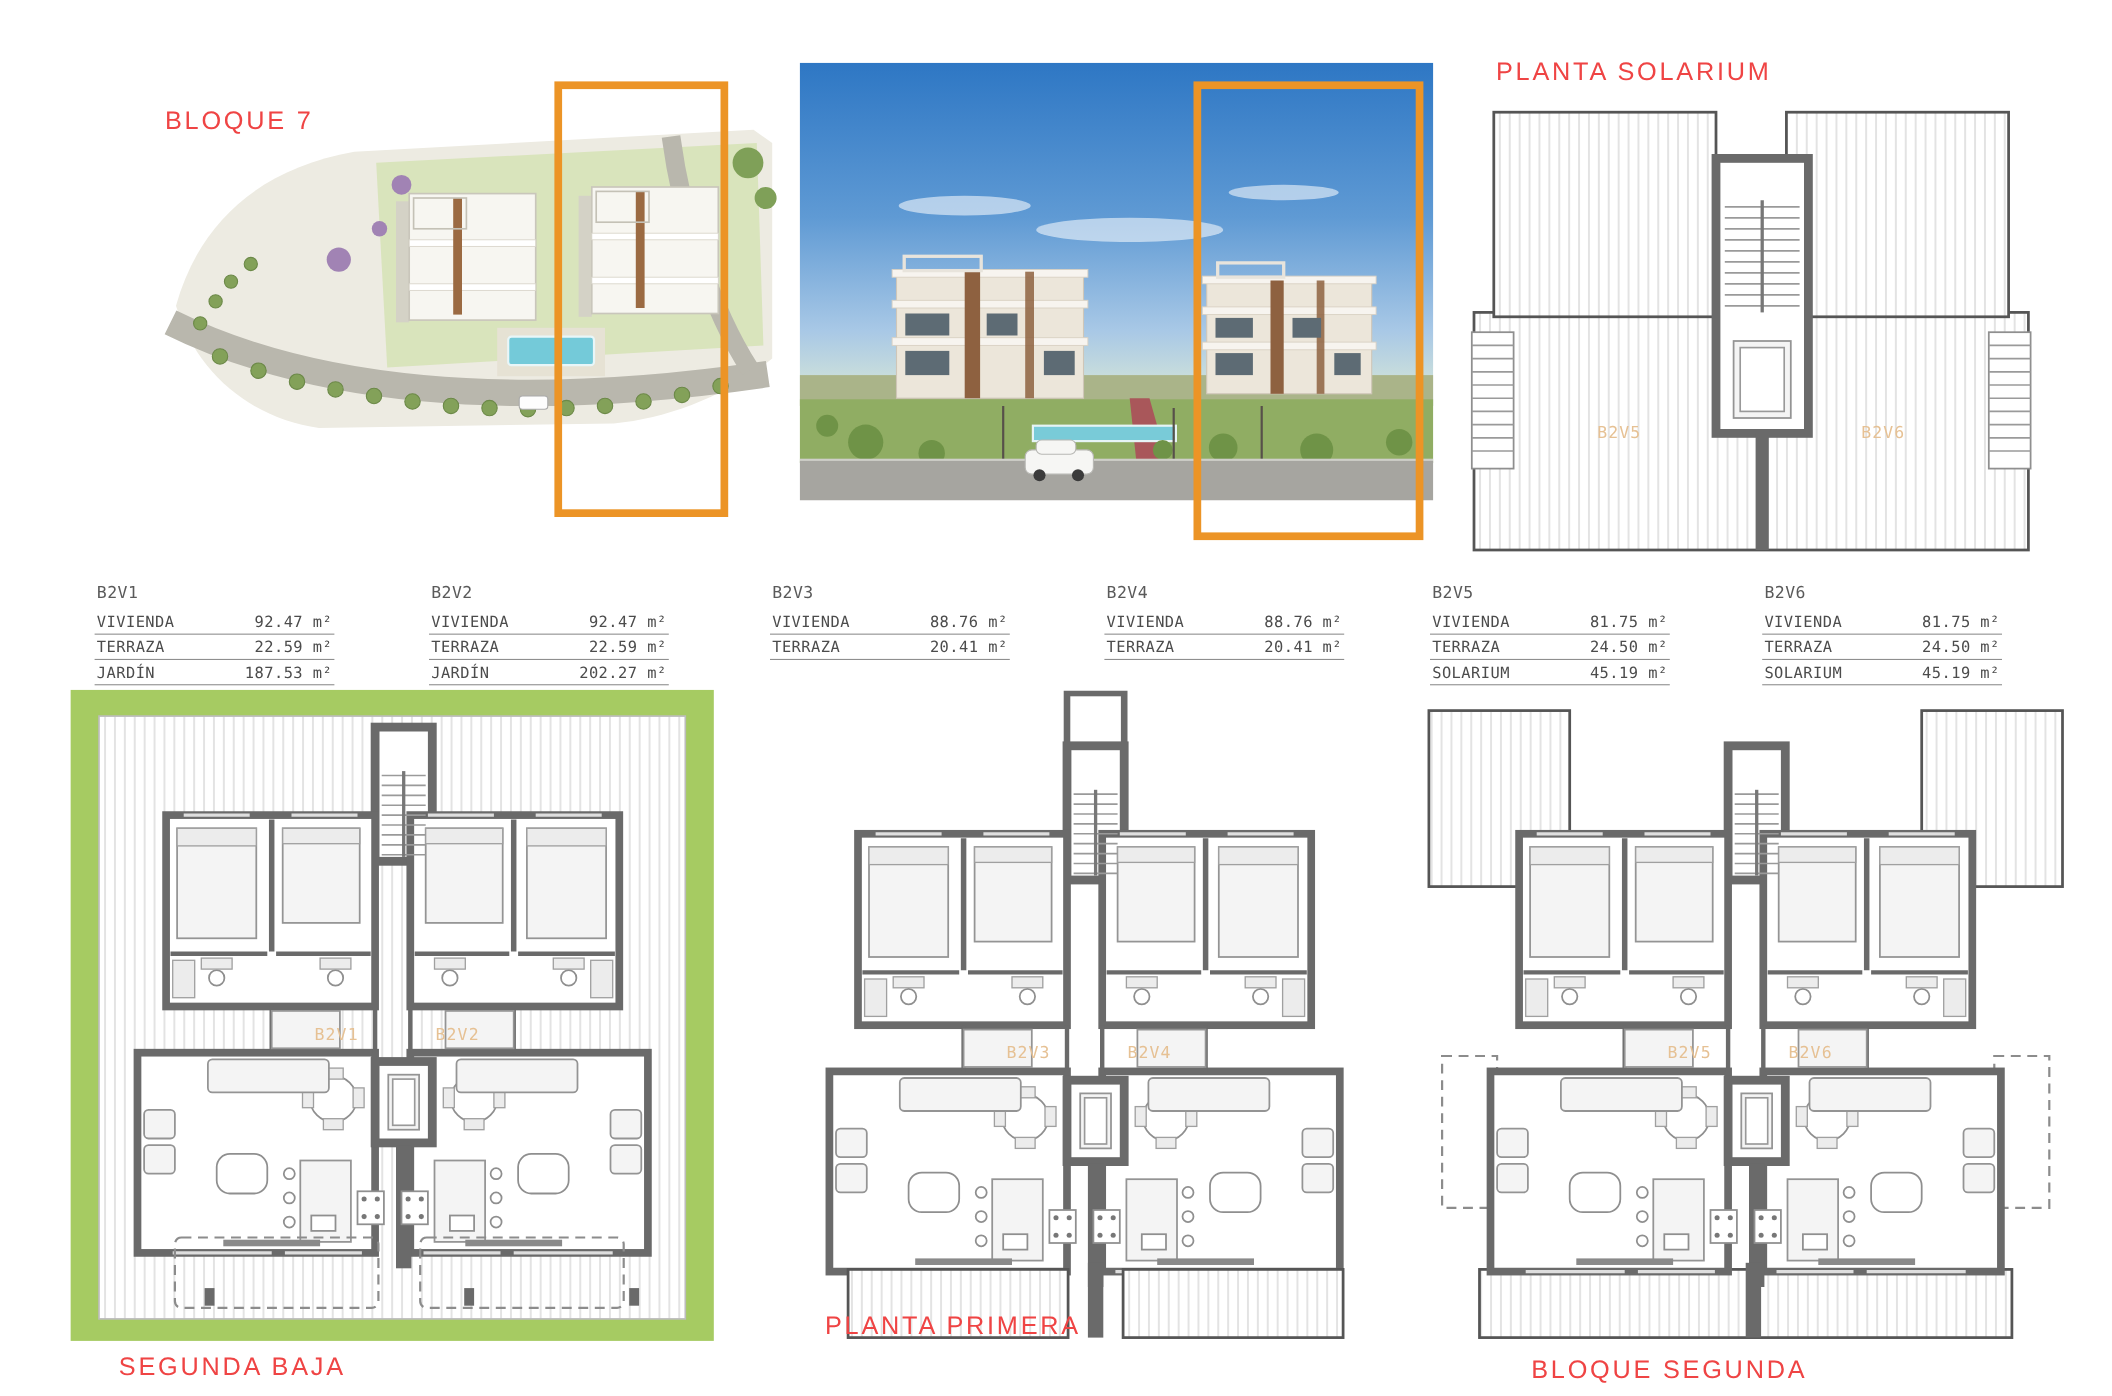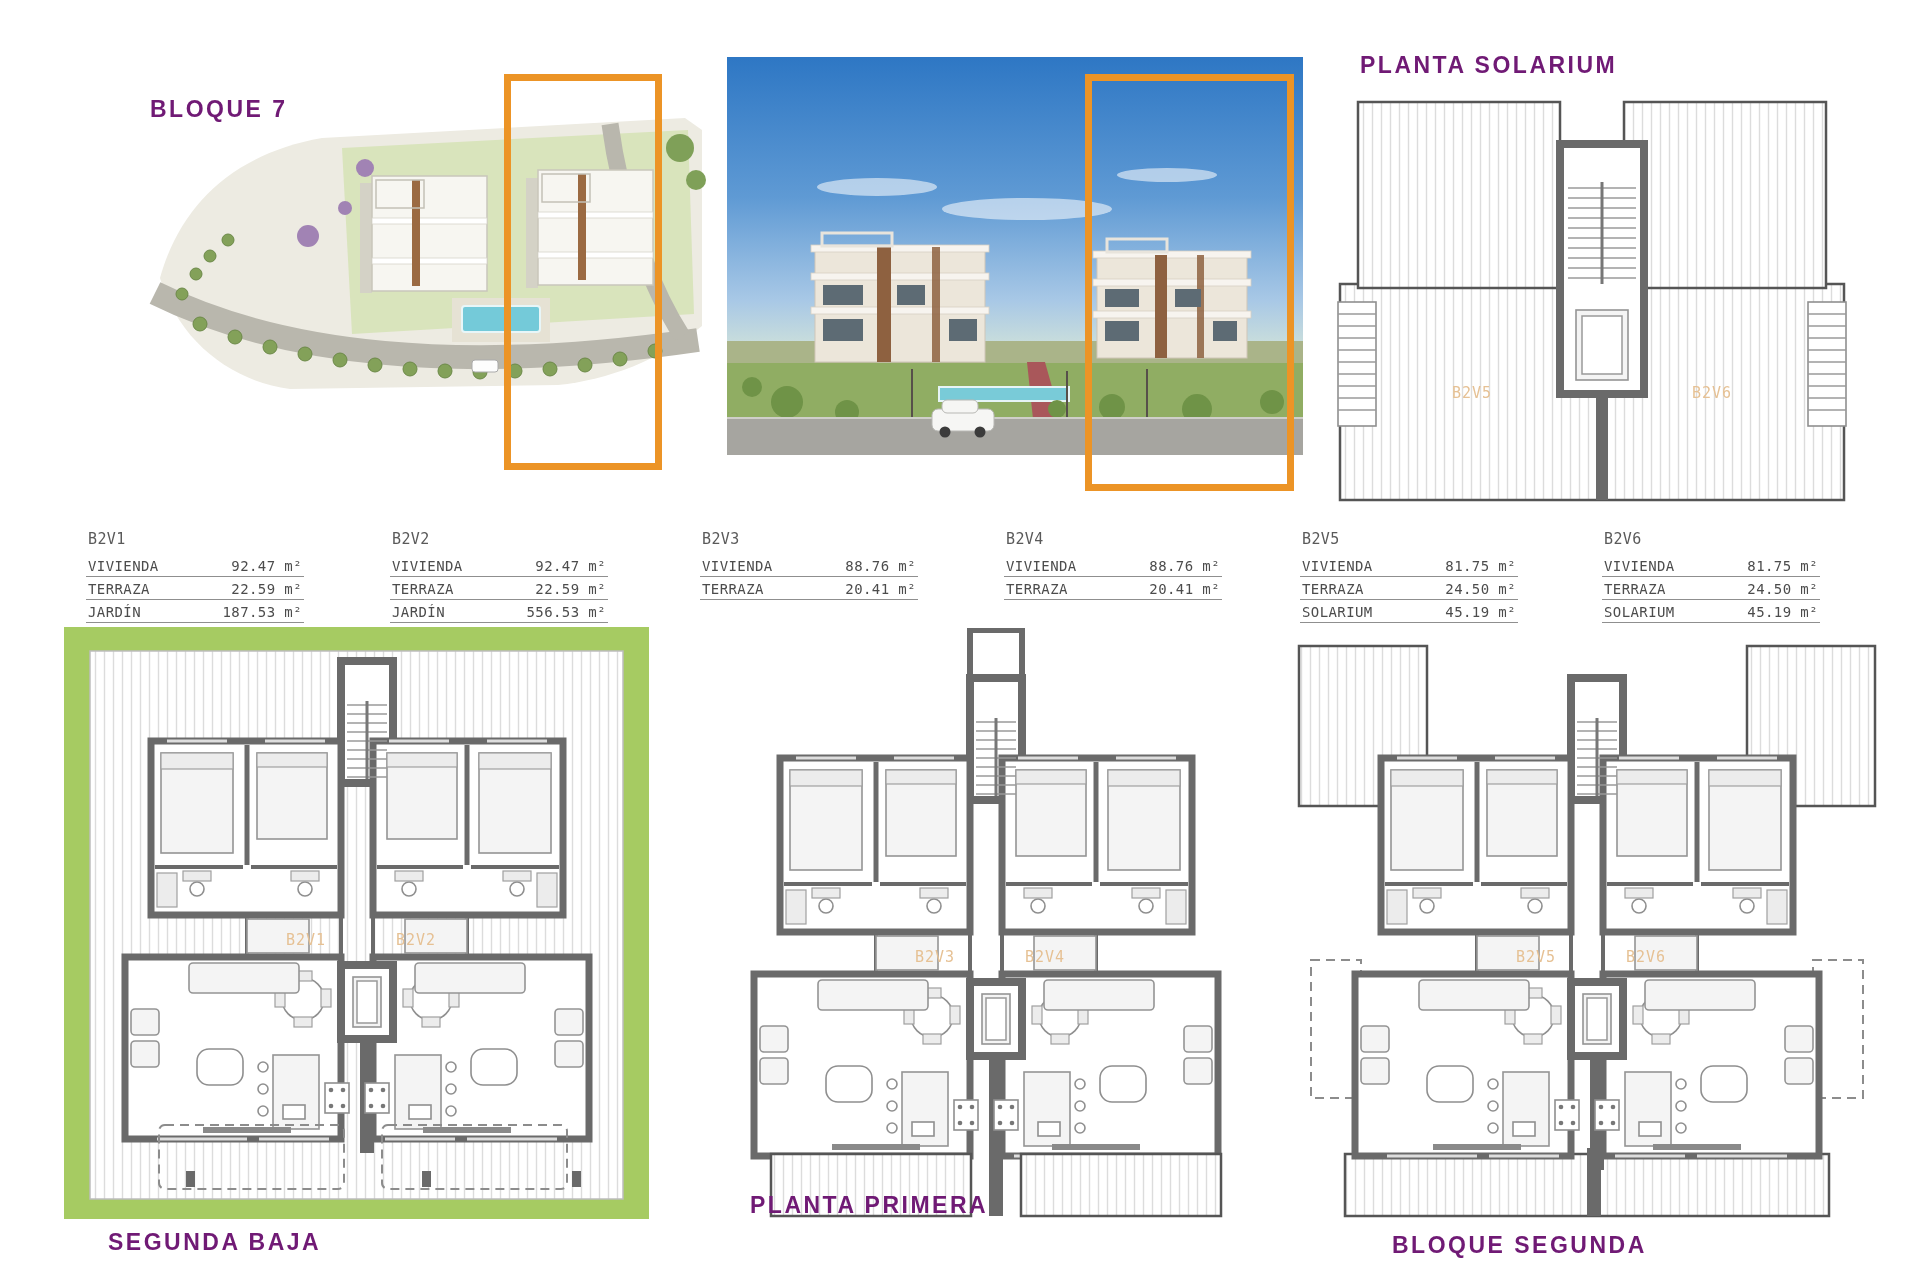--- a/index.html
+++ b/index.html
@@ -1,20 +1,20 @@
 <!DOCTYPE html>
 <html><head>
 <meta charset="utf-8">
 <style>
   html,body{margin:0;padding:0;background:#ffffff;}
   #sheet{position:relative;width:1920px;height:1269px;background:#ffffff;overflow:hidden;
          font-family:"Liberation Sans",sans-serif;}
   .abs{position:absolute;}
   
-  .heading{color:#701a75;font-size:23px;letter-spacing:2.5px;font-weight:700;white-space:nowrap;}
+  .heading{color:#ef4444;font-size:23px;letter-spacing:2.5px;font-weight:400;white-space:nowrap;}
   
   .hl-rect{border:7px solid #ec9426;background:transparent;}
   
   .unit-table{width:218px;font-family:"DejaVu Sans Mono",monospace;color:#4c4c4c;font-size:14px;letter-spacing:0.4px;}
   .unit-table .uid{padding:0 2px 6px 2px;font-size:15px;color:#5a5a5a;}
   .unit-table .row{display:flex;justify-content:space-between;align-items:flex-end;
                    border-bottom:1.6px solid #8f8f8f;padding:4px 2px 2px 2px;}
   .unit-table .row .val{text-align:center;}
   
   .roomfill{fill:#ffffff;}
@@ -376,21 +376,21 @@
     <div class="row">
         <span>VIVIENDA</span>
         <span class="val">92.47 m²</span>
       </div>
     <div class="row">
         <span>TERRAZA</span>
         <span class="val">22.59 m²</span>
       </div>
     <div class="row">
         <span>JARDÍN</span>
-        <span class="val">556.53 m²</span>
+        <span class="val">202.27 m²</span>
       </div>
   </div>
   <div class="abs unit-table" style="left:700px;top:530px">
     <div class="uid">B2V3</div>
     <div class="row">
         <span>VIVIENDA</span>
         <span class="val">88.76 m²</span>
       </div>
     <div class="row">
         <span>TERRAZA</span>

